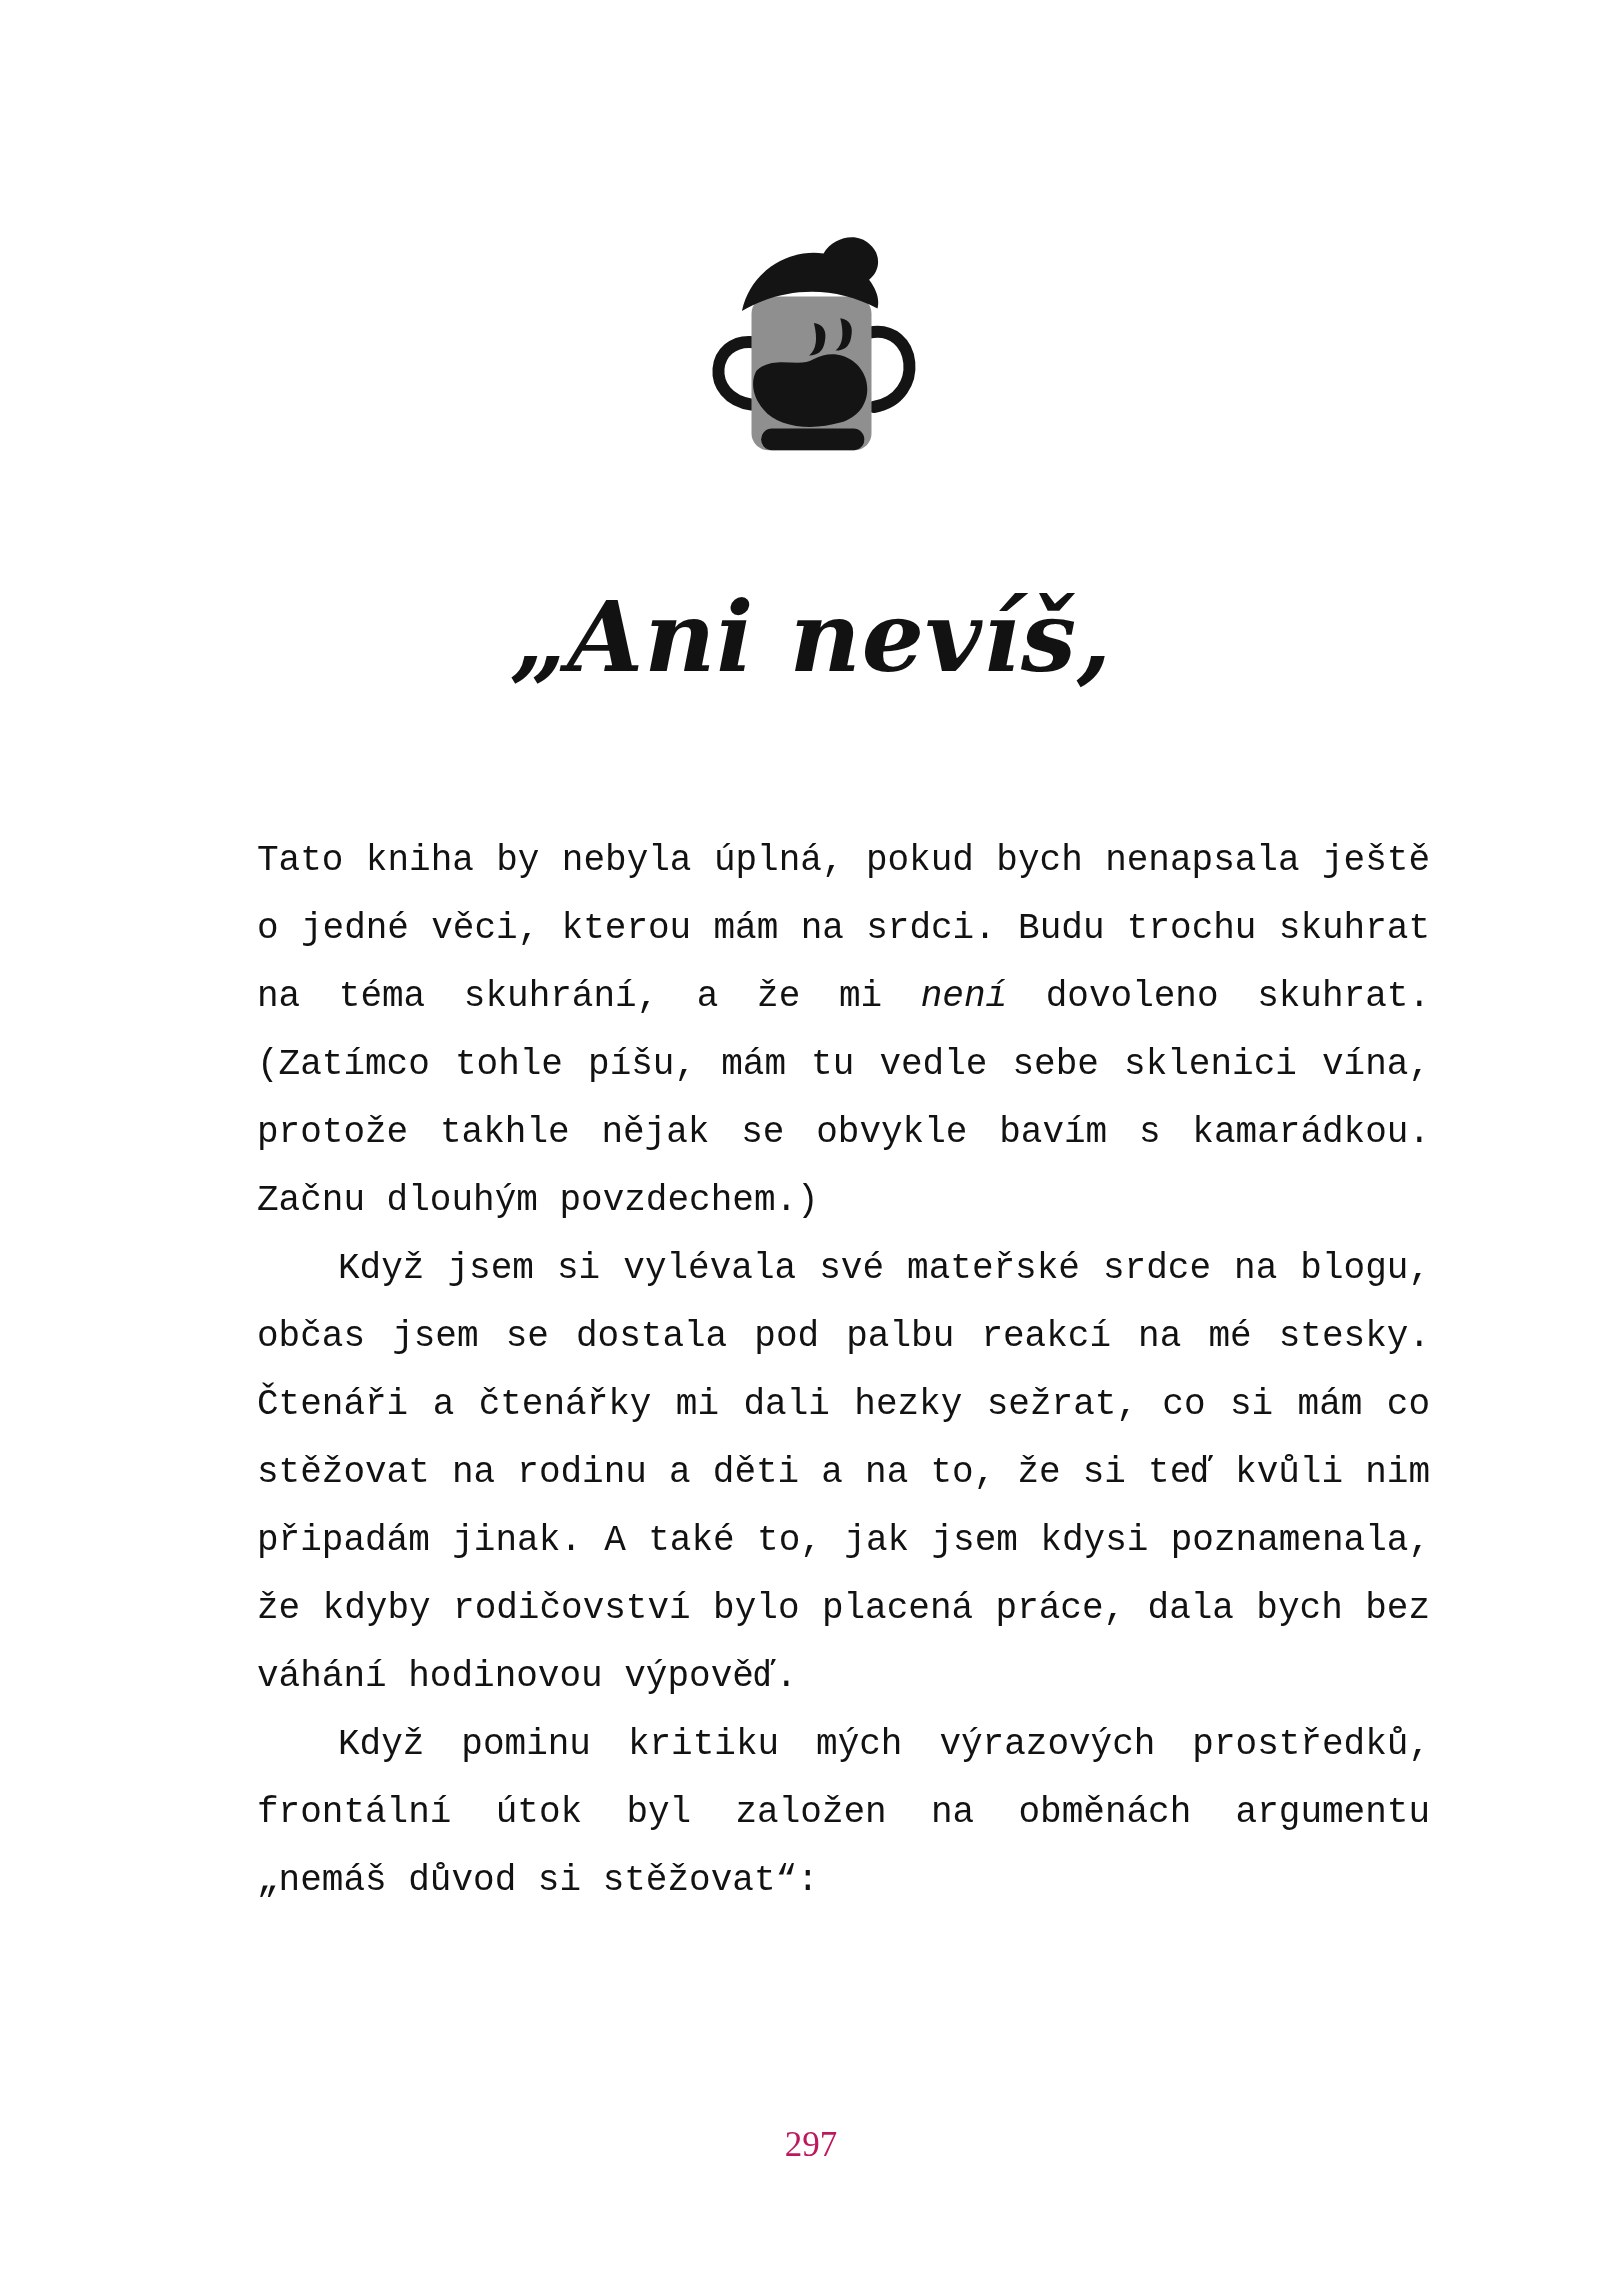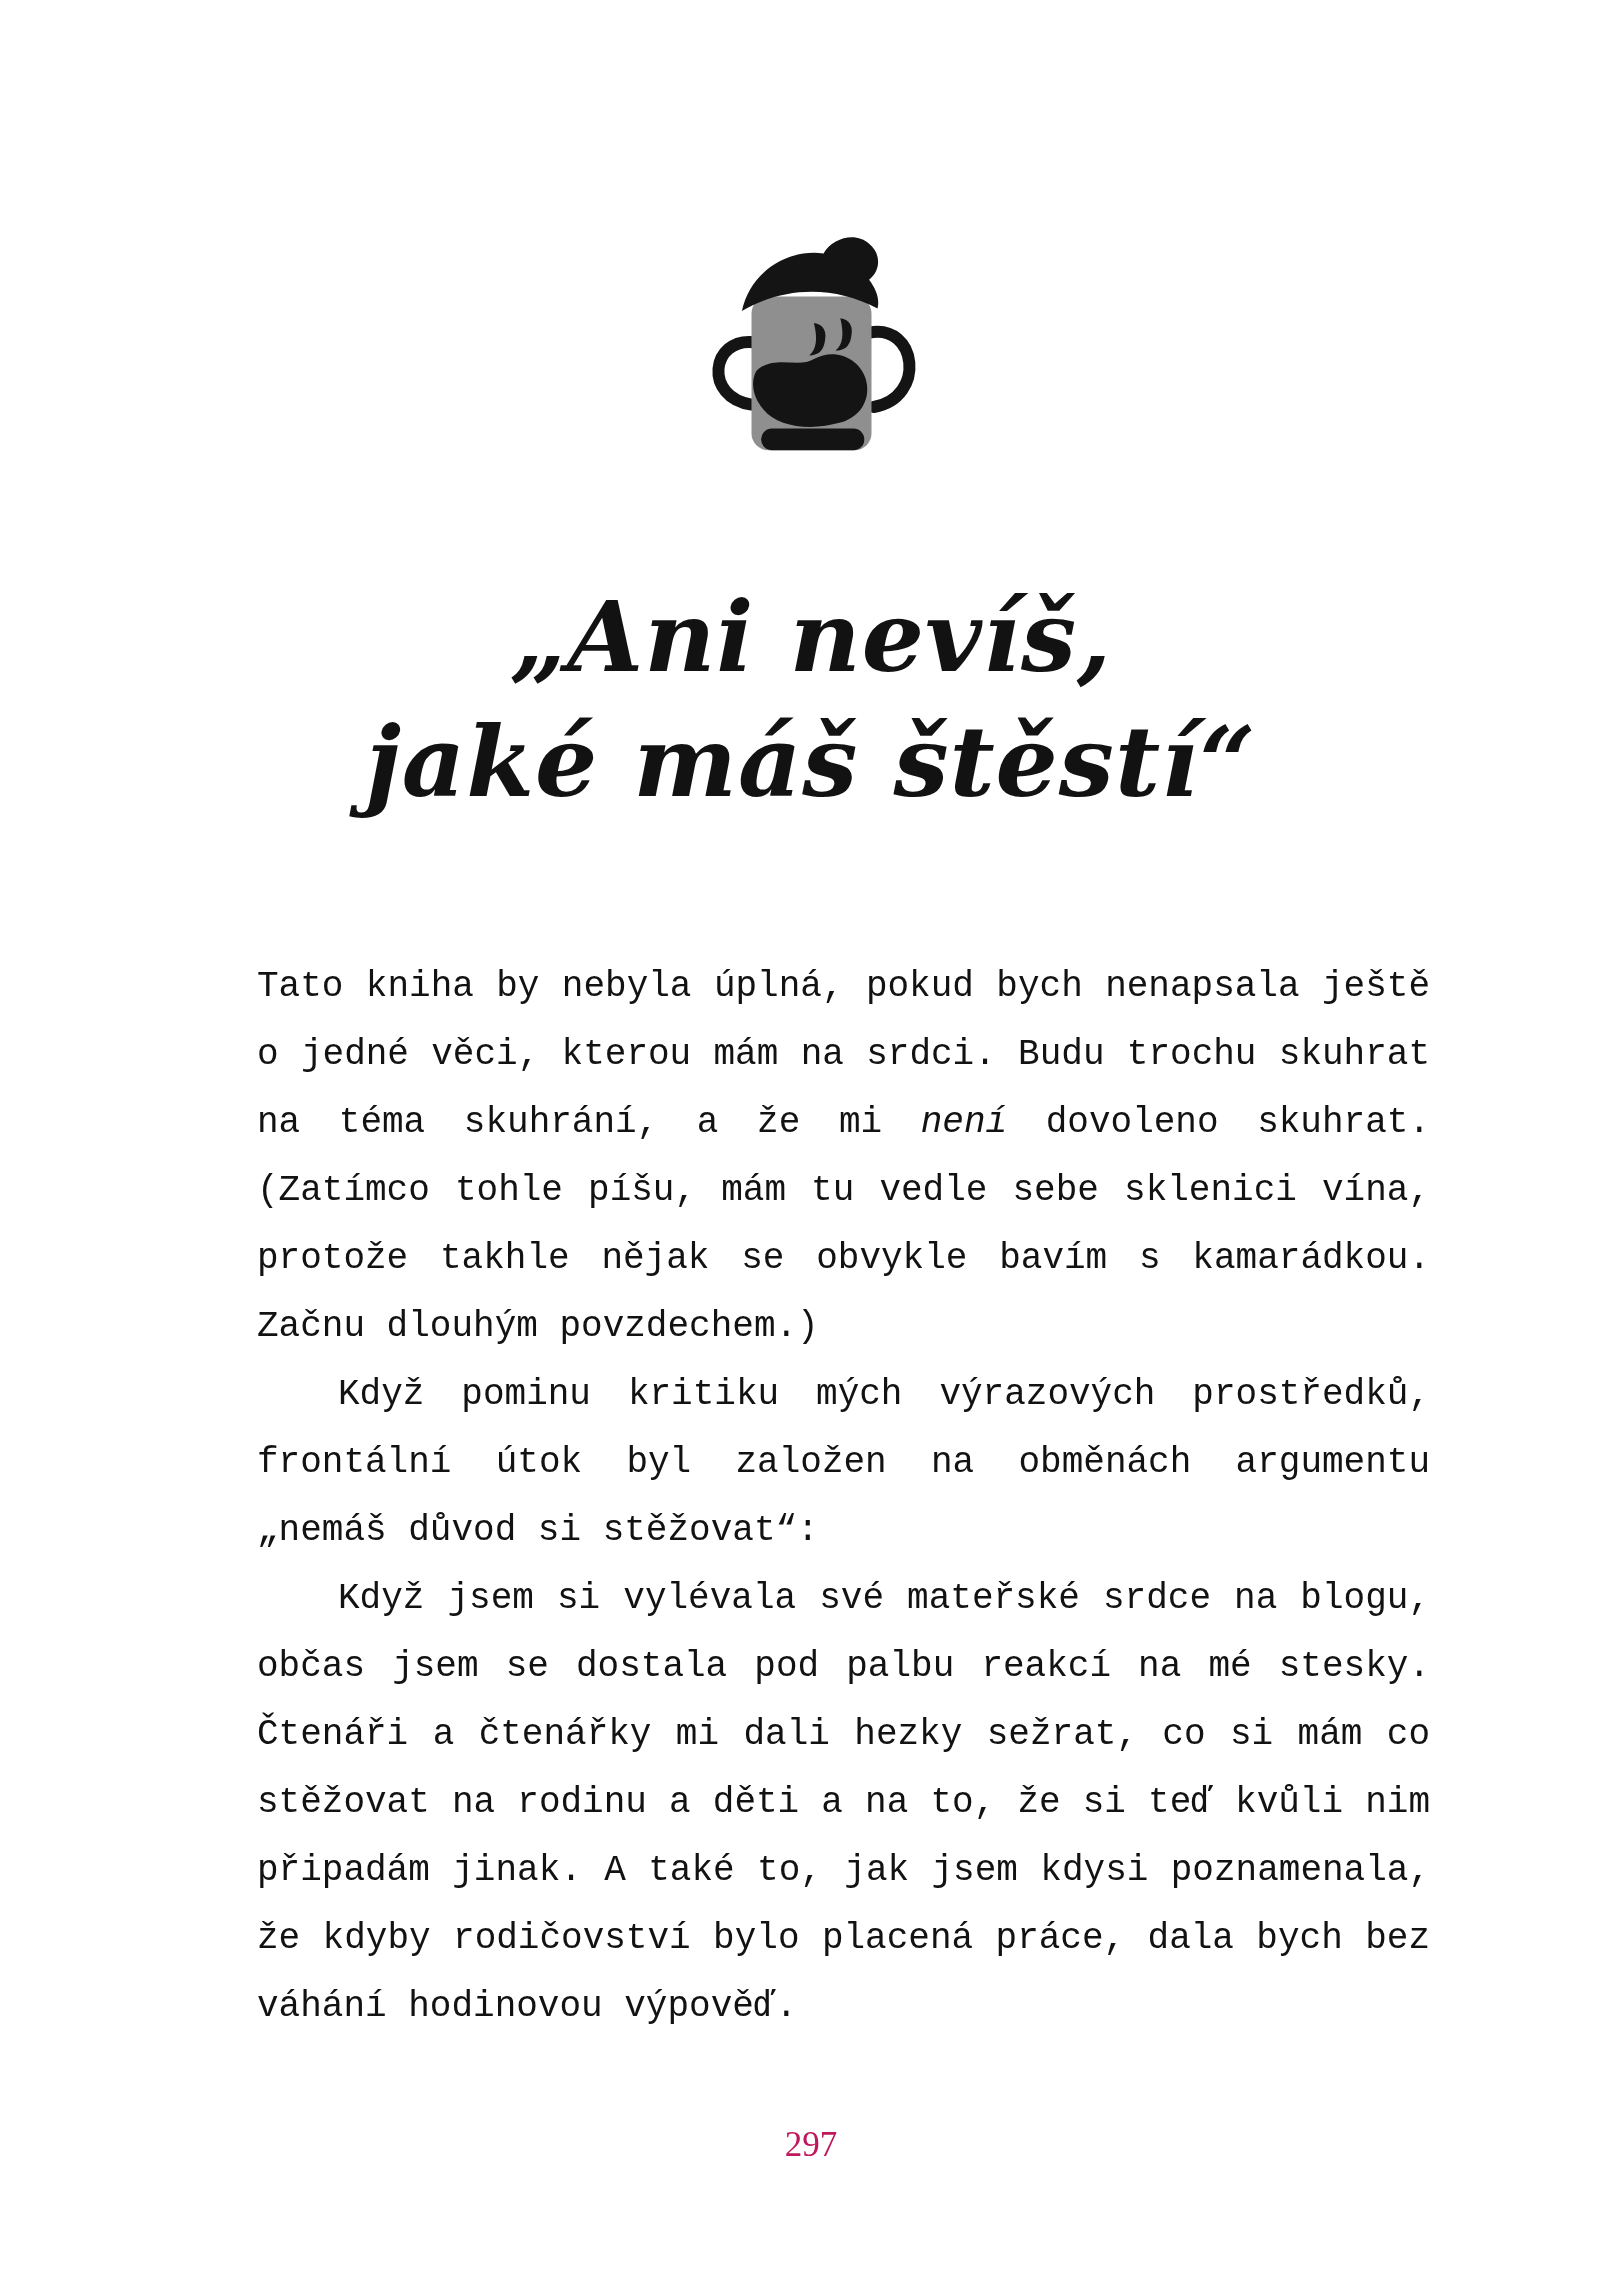--- a/index.html
+++ b/index.html
@@ -78,25 +78,24 @@
       <path d="M134 76 q 12 2 9 16 q -2 11 -13 11 q 9 -7 4 -27 Z" fill="#141414"></path>
 
       <path d="M64 120 C 78 106 100 118 112 110 C 130 100 150 110 155 126 C 160 142 152 158 134 163 C 110 170 82 167 70 152 C 61 142 59 129 64 120 Z" fill="#141414"></path>
 
       <rect x="68" y="168" width="86" height="18" rx="9" fill="#141414"></rect>
     </svg>
   </div>
 
   <h1 class="chapter-title">
     <span class="title-line">„Ani nevíš,</span>
-    <span class="title-line">jaké máš štěstí“</span>
   </h1>
 
   <div class="body-text">
     <p><span>Tato kniha by nebyla úplná, pokud bych nenapsala ještě o jedné věci, kterou mám na srdci. Budu trochu skuhrat na téma skuhrání, a že mi </span><span class="italic">není</span><span> dovoleno skuhrat. (Zatímco tohle píšu, mám tu vedle sebe sklenici vína, protože takhle nějak se obvykle bavím s kamarádkou. Začnu dlouhým povzdechem.)</span></p>
+    <p class="indent"><span>Když jsem si vylévala své mateřské srdce na blogu, občas jsem se dostala pod palbu reakcí na mé stesky. Čtenáři a čtenářky mi dali hezky sežrat, co si mám co stěžovat na rodinu a děti a na to, že si teď kvůli nim připadám jinak. A také to, jak jsem kdysi poznamenala, že kdyby rodičovství bylo placená práce, dala bych bez váhání hodinovou výpověď.</span></p>
     <p class="indent"><span>Když pominu kritiku mých výrazových prostředků, frontální útok byl založen na obměnách argumentu „nemáš důvod si stěžovat“:</span></p>
-    <p class="indent"><span>Když jsem si vylévala své mateřské srdce na blogu, občas jsem se dostala pod palbu reakcí na mé stesky. Čtenáři a čtenářky mi dali hezky sežrat, co si mám co stěžovat na rodinu a děti a na to, že si teď kvůli nim připadám jinak. A také to, jak jsem kdysi poznamenala, že kdyby rodičovství bylo placená práce, dala bych bez váhání hodinovou výpověď.</span></p>
   </div>
 
   <div class="page-number">297</div>
 
 </div>
 
 
 </body></html>

